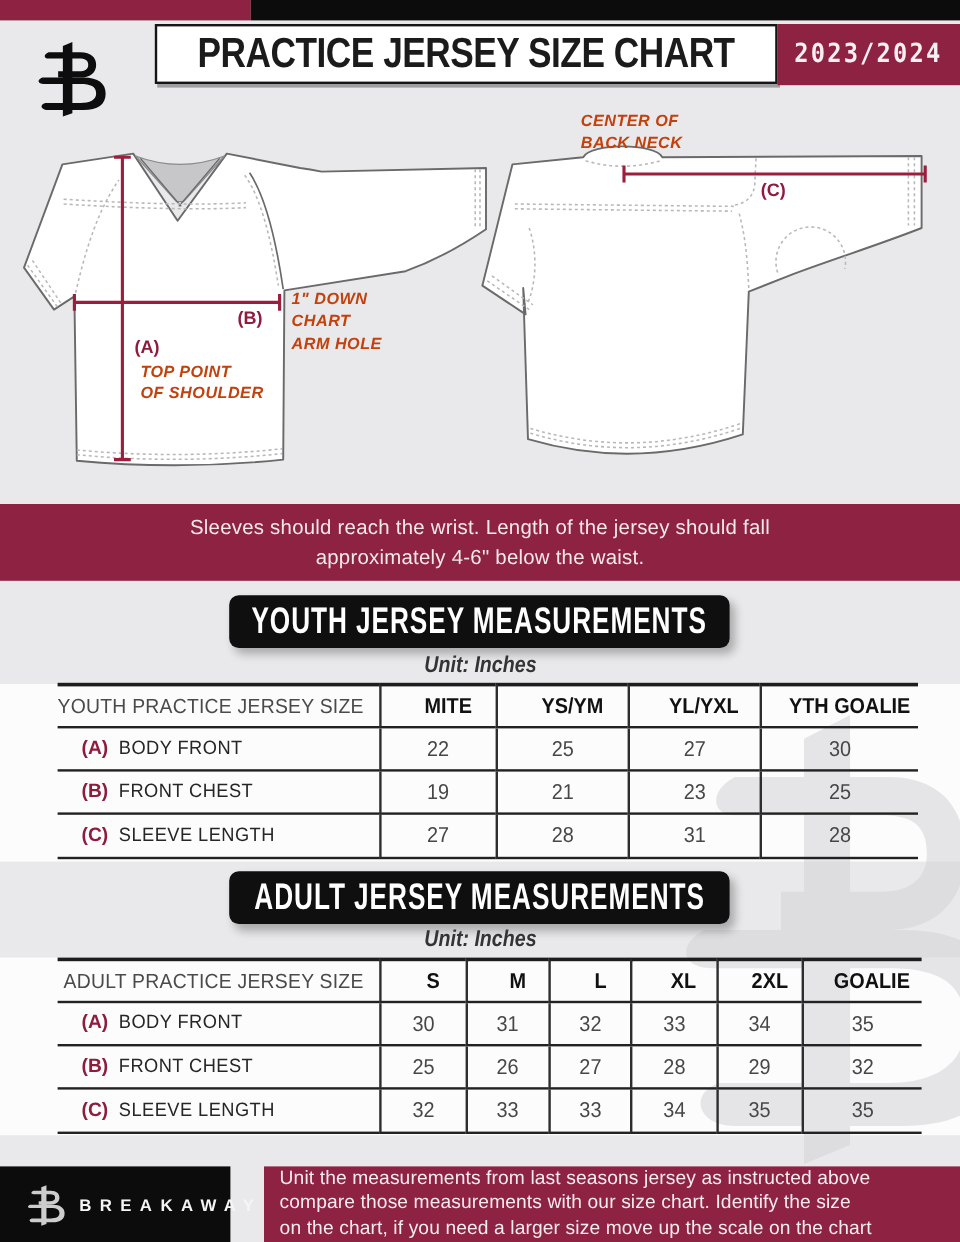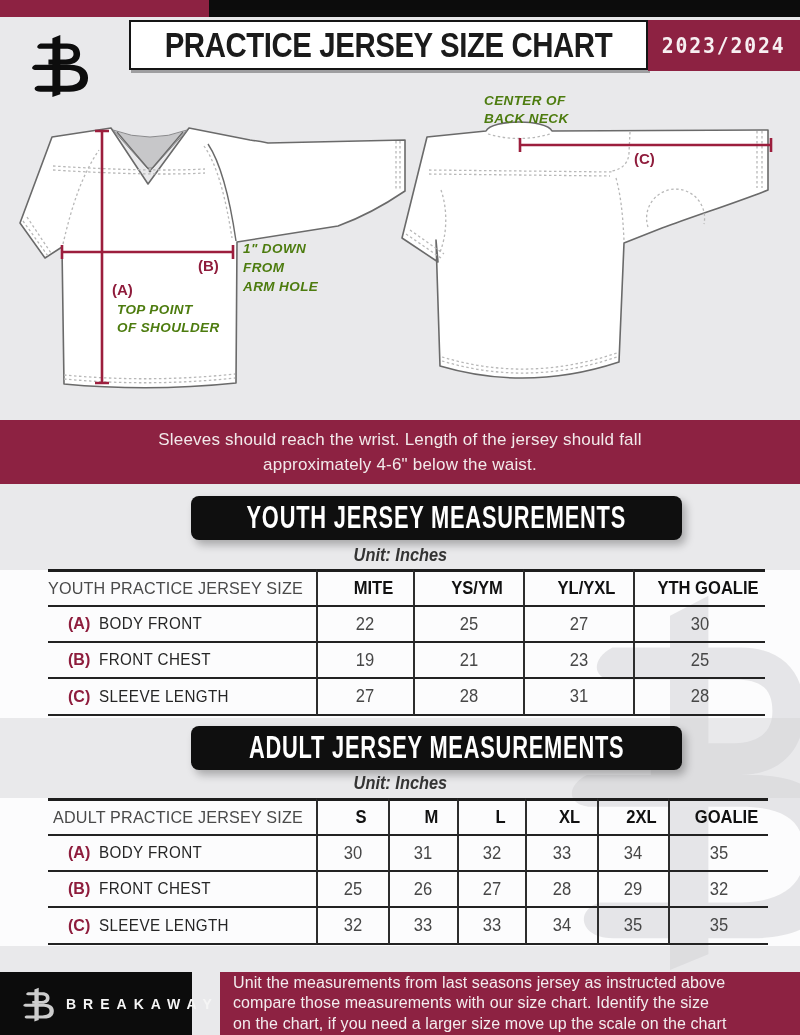--- a/index.html
+++ b/index.html
@@ -24,30 +24,30 @@
 
   
   .band{position:absolute;left:0;width:800px;}
   .band-youth{top:570px;height:148px;background:#fcfcfd;}
   .band-adult{top:798px;height:148px;background:#fcfcfd;}
   .watermark{position:absolute;left:542px;top:552px;width:320px;height:438px;opacity:.55;z-index:1;}
 
   
   .diagram-svg{position:absolute;left:0;top:112px;z-index:2;}
   .ann-caption{position:absolute;z-index:3;font-style:italic;font-weight:600;font-size:13.5px;
-               line-height:18px;color:#4d7c0f;letter-spacing:.4px;white-space:nowrap;}
+               line-height:18px;color:#c2410c;letter-spacing:.4px;white-space:nowrap;}
   .ann-tag{position:absolute;z-index:3;font-weight:700;font-size:15px;color:#8f1c3c;}
 
   
   .banner{position:absolute;left:0;top:420px;width:800px;height:64px;background:#8d2242;z-index:2;
           display:flex;flex-direction:column;align-items:center;justify-content:center;}
   .banner div{color:#f2e9ea;font-size:17px;line-height:25px;letter-spacing:.2px;}
 
   
-  .measure-head{position:absolute;left:191px;width:491px;height:44px;background:#0f0f0f;
+  .measure-head{position:absolute;left:191px;width:417px;height:44px;background:#0f0f0f;
                 border-radius:8px;box-shadow:4px 5px 8px rgba(0,0,0,.28);z-index:2;
                 display:flex;align-items:center;justify-content:center;}
   .measure-head span{color:#ffffff;font-weight:700;font-size:28px;letter-spacing:1px;
                      display:inline-block;transform:scale(.78,1.1);white-space:nowrap;}
   .mh-youth{top:496px;}
   .mh-adult{top:726px;}
   .unit{position:absolute;left:0;width:800px;text-align:center;z-index:2;}
   .unit span{font-style:italic;font-weight:600;font-size:19px;color:#343434;
              display:inline-block;transform:scaleX(.86);}
   .unit-youth{top:544px;}
@@ -166,21 +166,21 @@
   </svg>
 
   <div class="ann-caption" style="left:484px;top:92px;">
     <div>CENTER OF</div>
     <div>BACK NECK</div>
   </div>
   <div class="ann-tag" style="left:634px;top:150px;">(C)</div>
   <div class="ann-tag" style="left:198px;top:257px;">(B)</div>
   <div class="ann-caption" style="left:243px;top:239px;line-height:19px;">
     <div>1" DOWN</div>
-    <div>FROM</div>
+    <div>CHART</div>
     <div>ARM HOLE</div>
   </div>
   <div class="ann-tag" style="left:112px;top:281px;">(A)</div>
   <div class="ann-caption" style="left:117px;top:301px;">
     <div>TOP POINT</div>
     <div>OF SHOULDER</div>
   </div>
 
   <div class="banner">
     <div>Sleeves should reach the wrist. Length of the jersey should fall</div>

